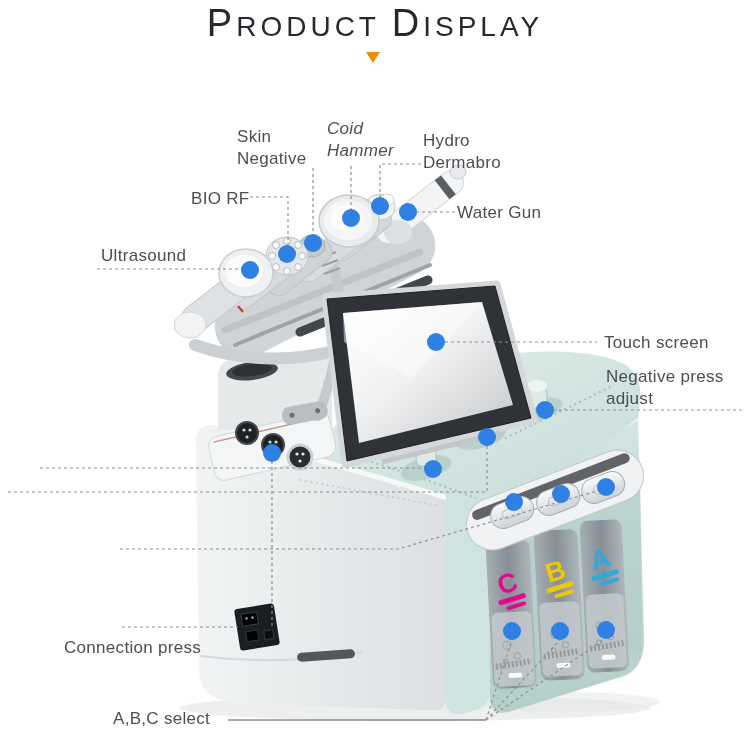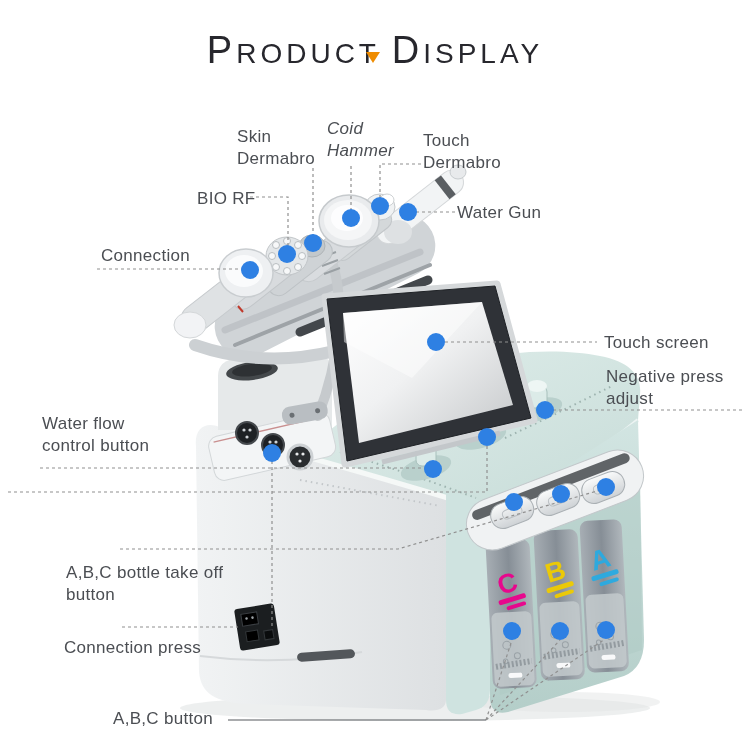--- a/index.html
+++ b/index.html
@@ -1,20 +1,20 @@
 <!DOCTYPE html>
 <html><head>
 <meta charset="utf-8">
 <style>
   html,body{margin:0;padding:0;background:#ffffff;}
   #stage{position:relative;width:750px;height:740px;background:#ffffff;overflow:hidden;
          font-family:"Liberation Sans","DejaVu Sans",sans-serif;}
   
   #title{position:absolute;left:0;right:0;top:2px;text-align:center;color:#27272d;
-         letter-spacing:4px;white-space:nowrap;margin-top:27px;}
+         letter-spacing:4px;white-space:nowrap;}
   #title .big{font-size:38px;}
   #title .small{font-size:28px;}
   #title-pointer{position:absolute;left:366px;top:52px;width:0;height:0;
          border-left:7px solid transparent;border-right:7px solid transparent;
          border-top:11px solid var(--accent,#EF8C00);}
   
   .label{position:absolute;font-size:17px;line-height:1.32;color:#4b4e53;letter-spacing:.3px;}
   
   .dot{position:absolute;width:18px;height:18px;border-radius:50%;background:#2E80E3;}
   svg{position:absolute;left:0;top:0;}
@@ -289,32 +289,30 @@
       </g>
       <path d="M228,720 H486" stroke="#55585c" stroke-width="1"></path>
     </g>
   </svg>
 
   <div id="title">
     <span class="big">P</span><span class="small">RODUCT</span><span class="small">&nbsp;</span><span class="big">D</span><span class="small">ISPLAY</span>
   </div>
   <div id="title-pointer"></div>
 
-  <div class="label" style="left:237px;top:126px;width:82px;">Skin Dermabro</div>
+  <div class="label" style="left:237px;top:126px;width:82px;">Skin Negative</div>
   <div class="label" style="left:327px;top:118px;width:82px;font-style:italic;">Coid Hammer</div>
-  <div class="label" style="left:423px;top:130px;width:92px;">Touch Dermabro</div>
-  <div class="label" style="left:197px;top:188px;">BIO RF</div>
+  <div class="label" style="left:423px;top:130px;width:92px;">Hydro Dermabro</div>
+  <div class="label" style="left:191px;top:188px;">BIO RF</div>
   <div class="label" style="left:457px;top:202px;">Water Gun</div>
-  <div class="label" style="left:101px;top:245px;">Connection</div>
+  <div class="label" style="left:101px;top:245px;">Ultrasound</div>
   <div class="label" style="left:604px;top:332px;">Touch screen</div>
   <div class="label" style="left:606px;top:366px;width:145px;">Negative press adjust</div>
-  <div class="label" style="left:42px;top:413px;width:122px;">Water flow control button</div>
-  <div class="label" style="left:66px;top:562px;width:165px;">A,B,C bottle take off button</div>
   <div class="label" style="left:64px;top:637px;">Connection press</div>
-  <div class="label" style="left:113px;top:708px;">A,B,C button</div>
+  <div class="label" style="left:113px;top:708px;">A,B,C select</div>
 
   <div class="dot" style="left: 241px; top: 261px; background: rgb(46, 128, 227);"></div>
   <div class="dot" style="left: 278px; top: 245px; background: rgb(46, 128, 227);"></div>
   <div class="dot" style="left: 304px; top: 234px; background: rgb(46, 128, 227);"></div>
   <div class="dot" style="left: 342px; top: 209px; background: rgb(46, 128, 227);"></div>
   <div class="dot" style="left: 371px; top: 197px; background: rgb(46, 128, 227);"></div>
   <div class="dot" style="left: 399px; top: 203px; background: rgb(46, 128, 227);"></div>
   <div class="dot" style="left: 427px; top: 333px; background: rgb(46, 128, 227);"></div>
   <div class="dot" style="left: 536px; top: 401px; background: rgb(46, 128, 227);"></div>
   <div class="dot" style="left: 424px; top: 460px; background: rgb(46, 128, 227);"></div>

